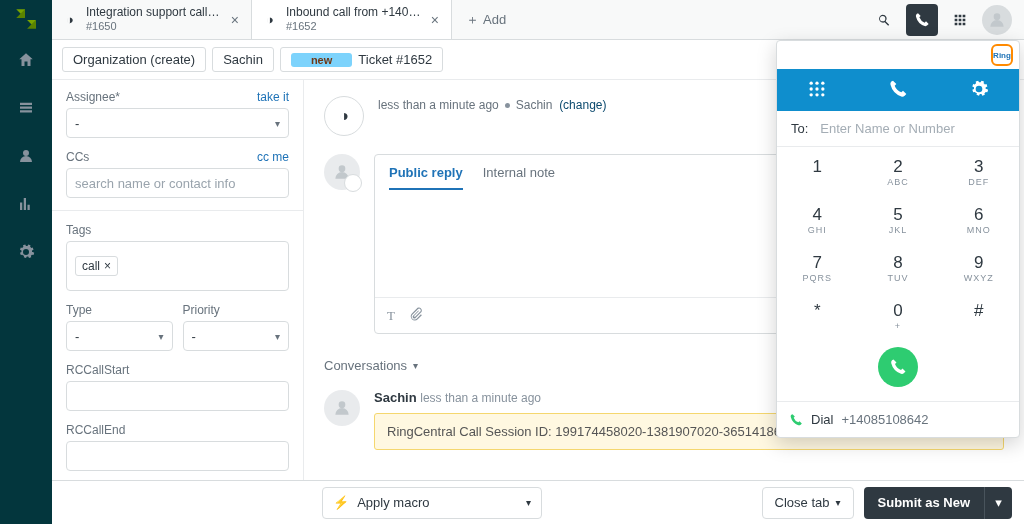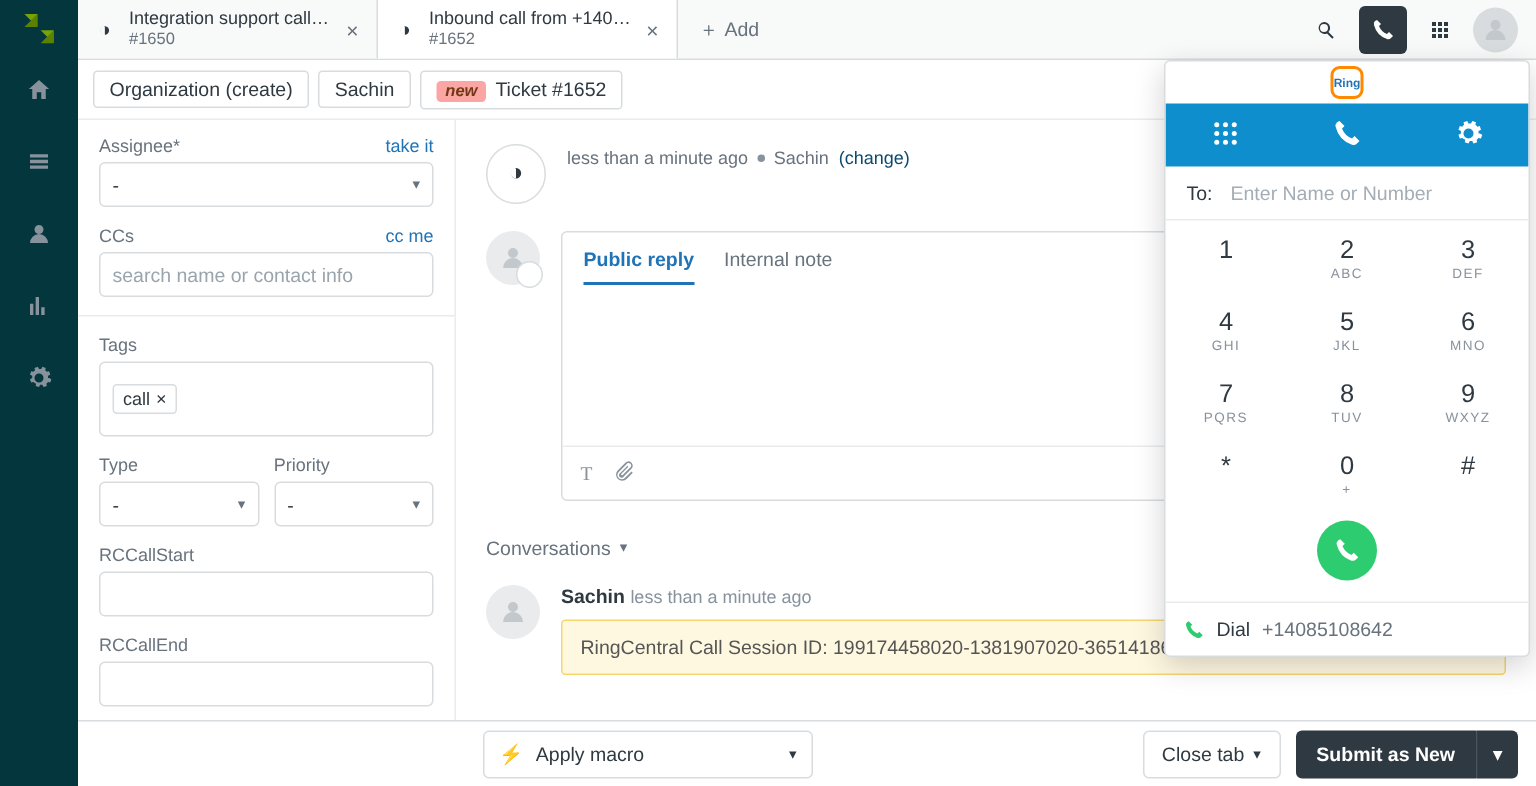--- a/index.html
+++ b/index.html
@@ -28,21 +28,21 @@
 .tab-add { display:flex; align-items:center; padding:0 14px; color:#68737d; font-size:13px; gap:4px; }
 .tabbar-right { margin-left:auto; display:flex; align-items:center; gap:6px; padding:0 12px; }
 .top-btn { width:32px; height:32px; display:flex; align-items:center; justify-content:center; border-radius:4px; color:#2f3941; }
 .top-btn.dark { background:#2f3941; color:#fff; }
 .top-btn svg { width:16px; height:16px; fill:currentColor; }
 .avatar-top { width:30px; height:30px; border-radius:50%; background:#d8dcde; display:flex; align-items:center; justify-content:center; color:#fff; }
 
 
 .crumbs { height:40px; display:flex; align-items:center; gap:6px; padding:0 10px; border-bottom:1px solid #e9ebed; }
 .pill { border:1px solid #d8dcde; border-radius:3px; padding:4px 10px; font-size:13px; color:#2f3941; background:#fff; }
-.new-badge { background:#fca5a5; color:#703815; font-size:11px; font-weight:600; padding:1px 6px; border-radius:3px; margin-right:6px; display:inline-block;font-style:italic; }
+.new-badge { background:#7dd3fc; color:#703815; font-size:11px; font-weight:600; padding:1px 20px; border-radius:3px; margin-right:6px; display:inline-block; }
 
 
 .content { flex:1; display:flex; min-height:0; }
 
 
 .props { width:252px; border-right:1px solid #e9ebed; padding:10px 14px; overflow:auto; }
 .prop-row { margin-bottom:12px; }
 .prop-label { font-size:12px; color:#68737d; display:flex; justify-content:space-between; align-items:center; margin-bottom:4px; }
 .prop-link { color:#1f73b7; font-size:12px; }
 .select { border:1px solid #d8dcde; border-radius:4px; height:30px; display:flex; align-items:center; justify-content:space-between; padding:0 8px; color:#2f3941; background:#fff; font-size:13px; }
@@ -91,21 +91,21 @@
 
 .footer { height:44px; border-top:1px solid #d8dcde; display:flex; align-items:center; padding:0 12px 0 270px; gap:10px; position:absolute; bottom:0; left:0; right:0; background:#fff; }
 .macro { border:1px solid #d8dcde; border-radius:4px; height:32px; display:flex; align-items:center; padding:0 10px; gap:8px; font-size:13px; color:#2f3941; min-width:220px; }
 .footer-right { margin-left:auto; display:flex; align-items:center; gap:0; }
 .closetab { font-size:13px; color:#2f3941; display:flex; align-items:center; gap:6px; padding:0 12px; height:32px; border:1px solid #d8dcde; border-radius:4px; margin-right:10px; }
 .submit { background:#2f3941; color:#fff; height:32px; display:flex; align-items:center; padding:0 14px; font-size:13px; border-radius:4px 0 0 4px; font-weight:600; }
 .submit-caret { background:#2f3941; color:#fff; height:32px; width:28px; display:flex; align-items:center; justify-content:center; border-left:1px solid #49545c; border-radius:0 4px 4px 0; }
 
 
 .dialer { position:absolute; top:40px; right:4px; width:244px; background:#fff; border:1px solid #d8dcde; border-radius:4px; box-shadow:0 6px 20px rgba(0,0,0,.18); z-index:50; overflow:hidden; }
-.dialer-top { height:28px; display:flex; align-items:center; justify-content:center; padding:0 6px; }
+.dialer-top { height:28px; display:flex; align-items:center; justify-content:flex-end; padding:0 6px; }
 .rc-badge { width:22px; height:22px; border:2px solid #ff8a00; border-radius:6px; display:flex; align-items:center; justify-content:center; font-size:8px; color:#1f73b7; font-weight:700; }
 .dialer-tabs { background:#0f8ecd; height:42px; display:flex; align-items:center; justify-content:space-around; color:#fff; }
 .dialer-tabs svg { width:20px; height:20px; fill:#fff; }
 .dialer-to { display:flex; align-items:flex-start; gap:12px; padding:10px 14px; border-bottom:1px solid #e9ebed; }
 .dialer-to-label { font-size:13px; color:#2f3941; }
 .dialer-to input { border:none; outline:none; flex:1; font-size:13px; }
 .dialer-to input::placeholder { color:#a4adb5; }
 .keypad { display:grid; grid-template-columns:repeat(3,1fr); text-align:center; }
 .key { padding:10px 0 8px 0; }
 .key .digit { font-size:17px; color:#2f3941; }

